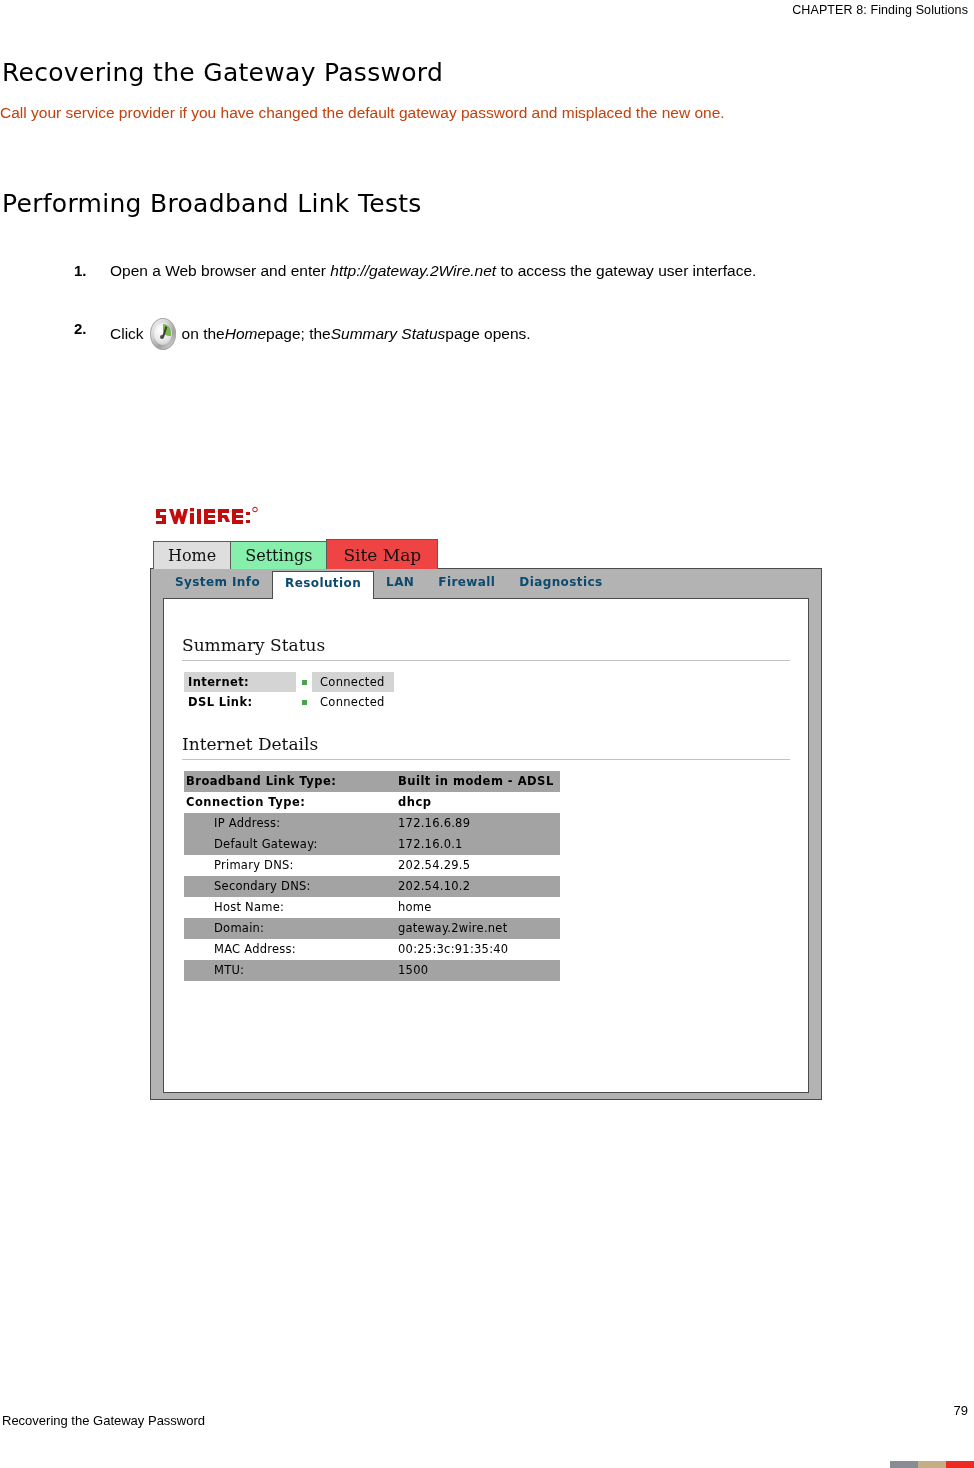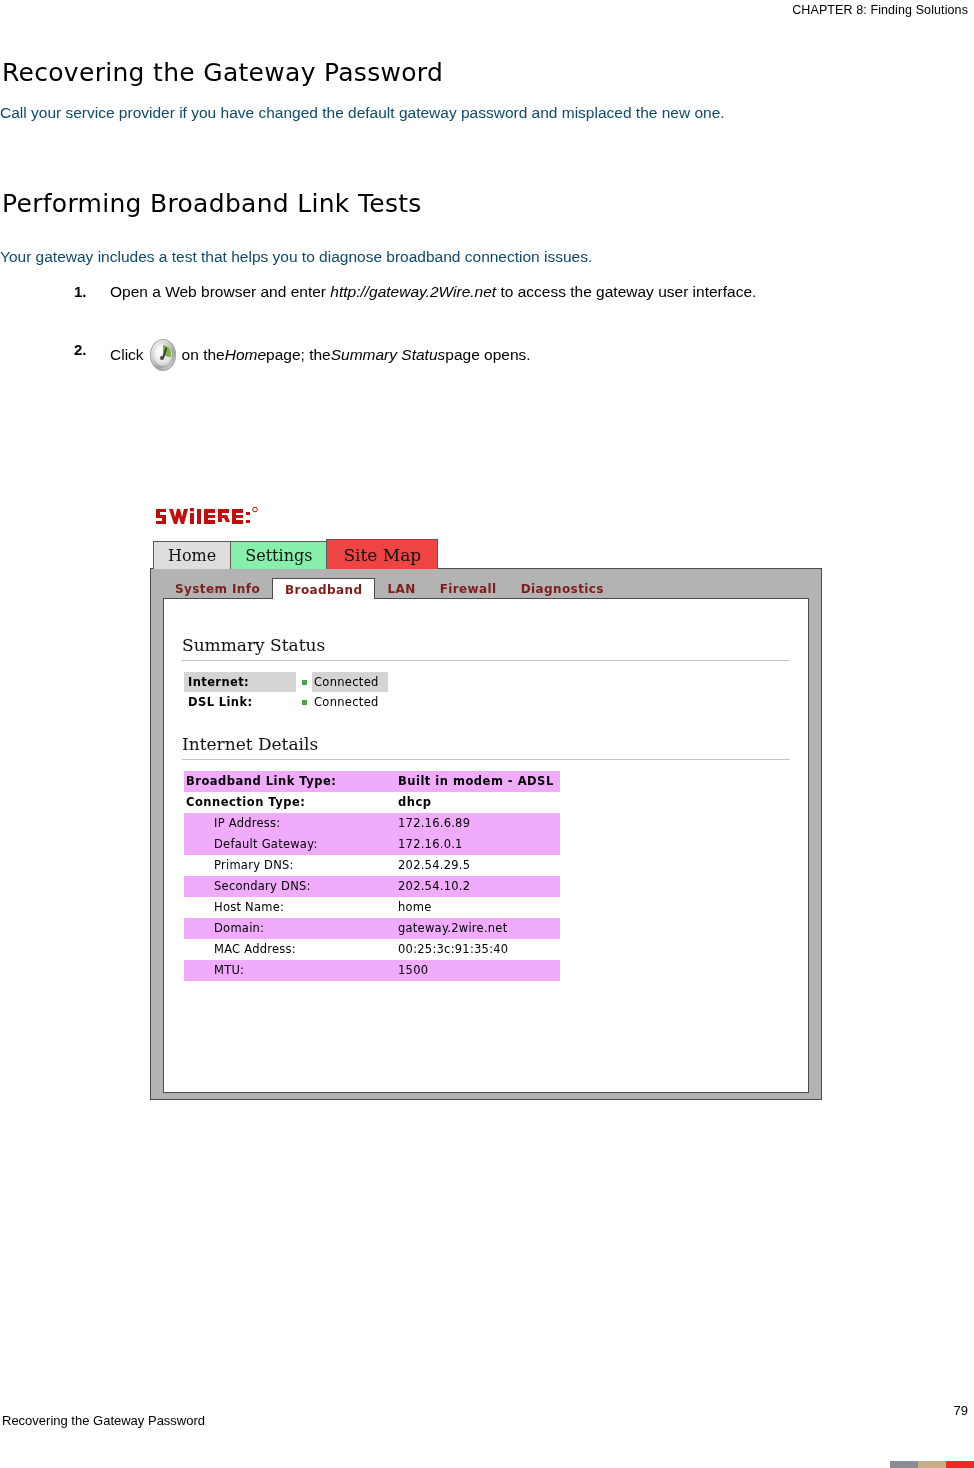--- a/index.html
+++ b/index.html
@@ -42,21 +42,21 @@
     line-height: 30px;
     margin: 0 0 0 2px;
     letter-spacing: 0.3px;
     color: #000;
   }
 
   p.body-text {
     font-size: 15.5px;
     line-height: 21px;
     margin: 0;
-    color: #0c4a6e;
+    color: #c2410c;
   }
 
   .indent-1 { margin-left: 72px; width: 890px; }
 
   .gap-lg { height: 46px; }
   .gap-md { height: 27px; }
   .gap-sm { height: 14px; }
 
   
   .num-item {
@@ -180,22 +180,22 @@
     padding: 7px 0 0 12px;
     height: 29px;
     box-sizing: border-box;
   }
   .tab2 {
     font-family: "DejaVu Sans", sans-serif;
     font-weight: bold;
     font-size: 12px;
     letter-spacing: 0.4px;
     line-height: 14px;
-    padding: 4px 12px 2px 12px;
-    color: #7f1d1d;
+    padding: 4px 12px 9px 12px;
+    color: #0c4a6e;
     white-space: nowrap;
   }
   .tab2.active {
     background: #ffffff;
     border: 1px solid #4b4b4b;
     border-bottom: none;
     margin-bottom: -1px;
     position: relative;
     z-index: 2;
   }
@@ -260,21 +260,21 @@
     vertical-align: middle;
     white-space: nowrap;
   }
   .status-tbl td.lbl {
     font-weight: bold;
     letter-spacing: 0.4px;
     width: 108px;
     padding-left: 4px;
   }
   .status-tbl td.dot { width: 16px; text-align: center; }
-  .status-tbl td.val { padding-left: 2px; padding-right: 9px; letter-spacing: 0.3px; }
+  .status-tbl td.val { padding-left: 8px; padding-right: 9px; letter-spacing: 0.3px; }
   .status-tbl tr.shaded td.lbl,
   .status-tbl tr.shaded td.val { background: #d4d4d4; }
   .greendot {
     display: inline-block;
     width: 5px; height: 5px;
     background: #4ea24e;
     vertical-align: middle;
   }
 
   
@@ -289,21 +289,21 @@
     padding: 4px 6px 4px 6px;
     white-space: nowrap;
     letter-spacing: 0.25px;
   }
   .details-tbl td.k { width: 172px; }
   .details-tbl td.v { width: 140px; }
   .details-tbl tr.head td.k,
   .details-tbl tr.head td.v { font-weight: bold; letter-spacing: 0.5px; }
   .details-tbl tr.head td.k { padding-left: 2px; }
   .details-tbl td.indent { padding-left: 30px; }
-  .details-tbl tr.shaded td { background: #f0abfc; }
+  .details-tbl tr.shaded td { background: #a3a3a3; }
 
   
   .footer-text {
     position: absolute;
     left: 2px;
     bottom: 39px;
     font-size: 13px;
     line-height: 16px;
   }
   .footer-page {
@@ -334,21 +334,20 @@
 
   <h1 class="section-title">Recovering the Gateway Password</h1>
   <div class="gap-sm"></div>
   <p class="body-text indent-1">Call your service provider if you have changed the default gateway password and misplaced the new one.</p>
 
   <div class="gap-lg"></div>
   <div style="height:20px"></div>
 
   <h1 class="section-title">Performing Broadband Link Tests</h1>
   <div class="gap-md"></div>
-  <p class="body-text indent-1">Your gateway includes a test that helps you to diagnose broadband connection issues.</p>
 
   <div class="gap-sm"></div>
   <div class="num-item">
     <span class="num">1.</span>
     <span>Open a Web browser and enter </span><i>http://gateway.2Wire.net</i><span> to access the gateway user interface.</span>
   </div>
 
   <div style="height:36px"></div>
 
   <div class="num-item step2">
@@ -393,21 +392,21 @@
   <div class="tabbar1">
     <div class="tab1 t-home">Home</div>
     <div class="tab1 t-settings">Settings</div>
     <div class="tab1 t-sitemap">Site Map</div>
   </div>
 
   <div class="win">
 
     <div class="tabbar2">
       <div class="tab2">System Info</div>
-      <div class="tab2 active">Broadband</div>
+      <div class="tab2 active">Resolution</div>
       <div class="tab2">LAN</div>
       <div class="tab2">Firewall</div>
       <div class="tab2">Diagnostics</div>
     </div>
 
     <div class="panel">
 
 
       <h2 class="sec">Summary Status</h2>
       <div class="rule"></div>

